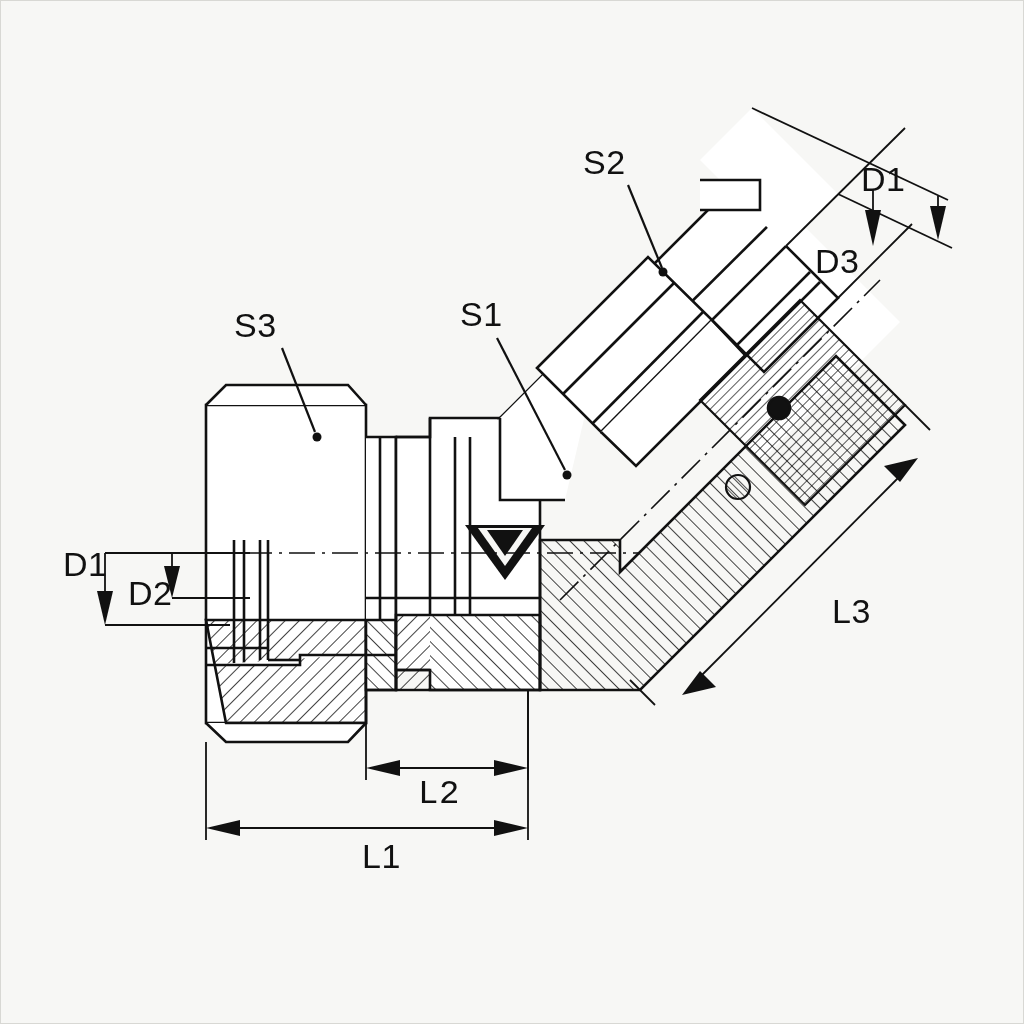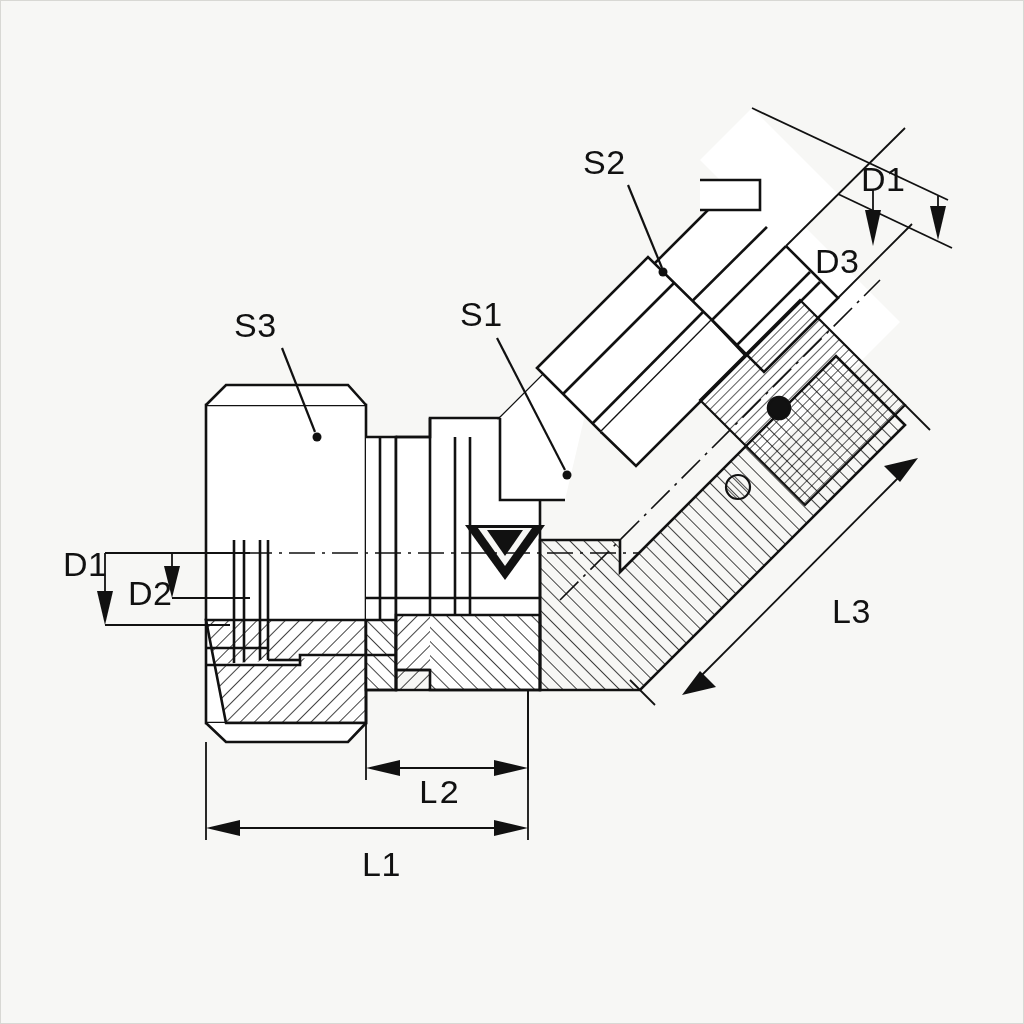--- a/index.html
+++ b/index.html
@@ -189,15 +189,15 @@
 
   <div class="lbl" style="left:583px; top:143px;">S2</div>
   <div class="lbl" style="left:861px; top:160px;">D1</div>
   <div class="lbl" style="left:815px; top:210px;margin-top:32px;">D3</div>
   <div class="lbl" style="left:234px; top:306px;">S3</div>
   <div class="lbl" style="left:460px; top:295px;text-align:center;">S1</div>
   <div class="lbl" style="left:63px; top:545px;">D1</div>
   <div class="lbl" style="left:128px; top:574px;">D2</div>
   <div class="lbl" style="left:808px; top:592px;margin-left:24px;">L3</div>
   <div class="lbl" style="left:418px; top:775px;font-family:Liberation Mono, monospace;">L2</div>
-  <div class="lbl" style="left:362px; top:837px;margin-top:8px;">L1</div>
+  <div class="lbl" style="left:362px; top:837px;">L1</div>
 
 </div>
 
 </body></html>

